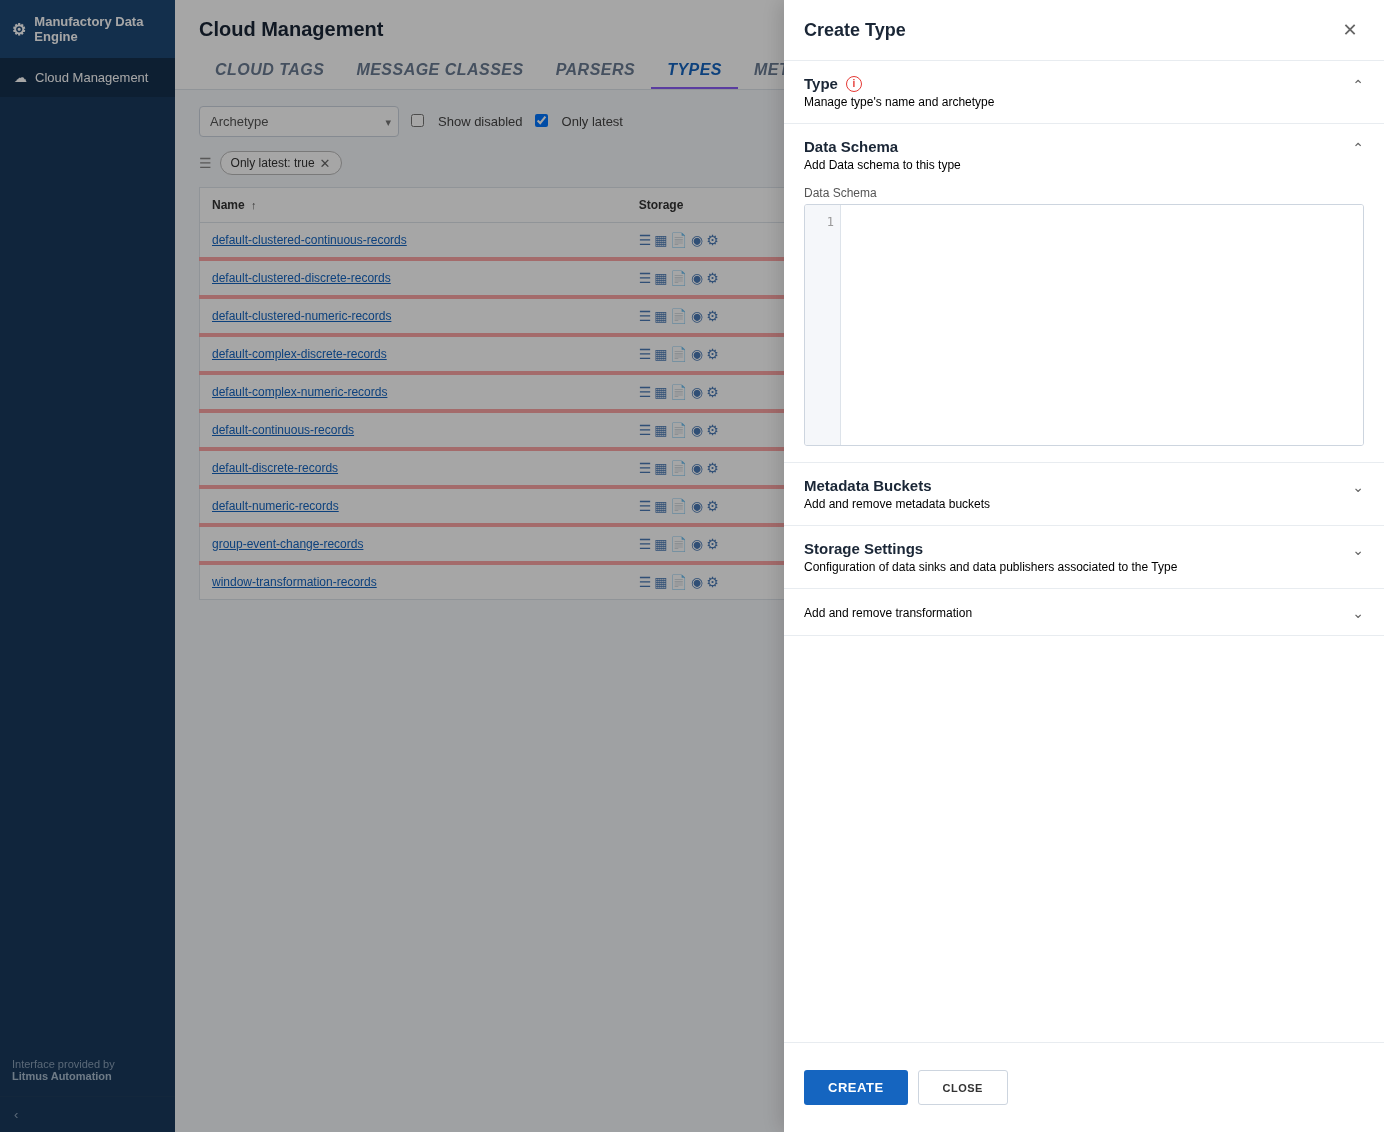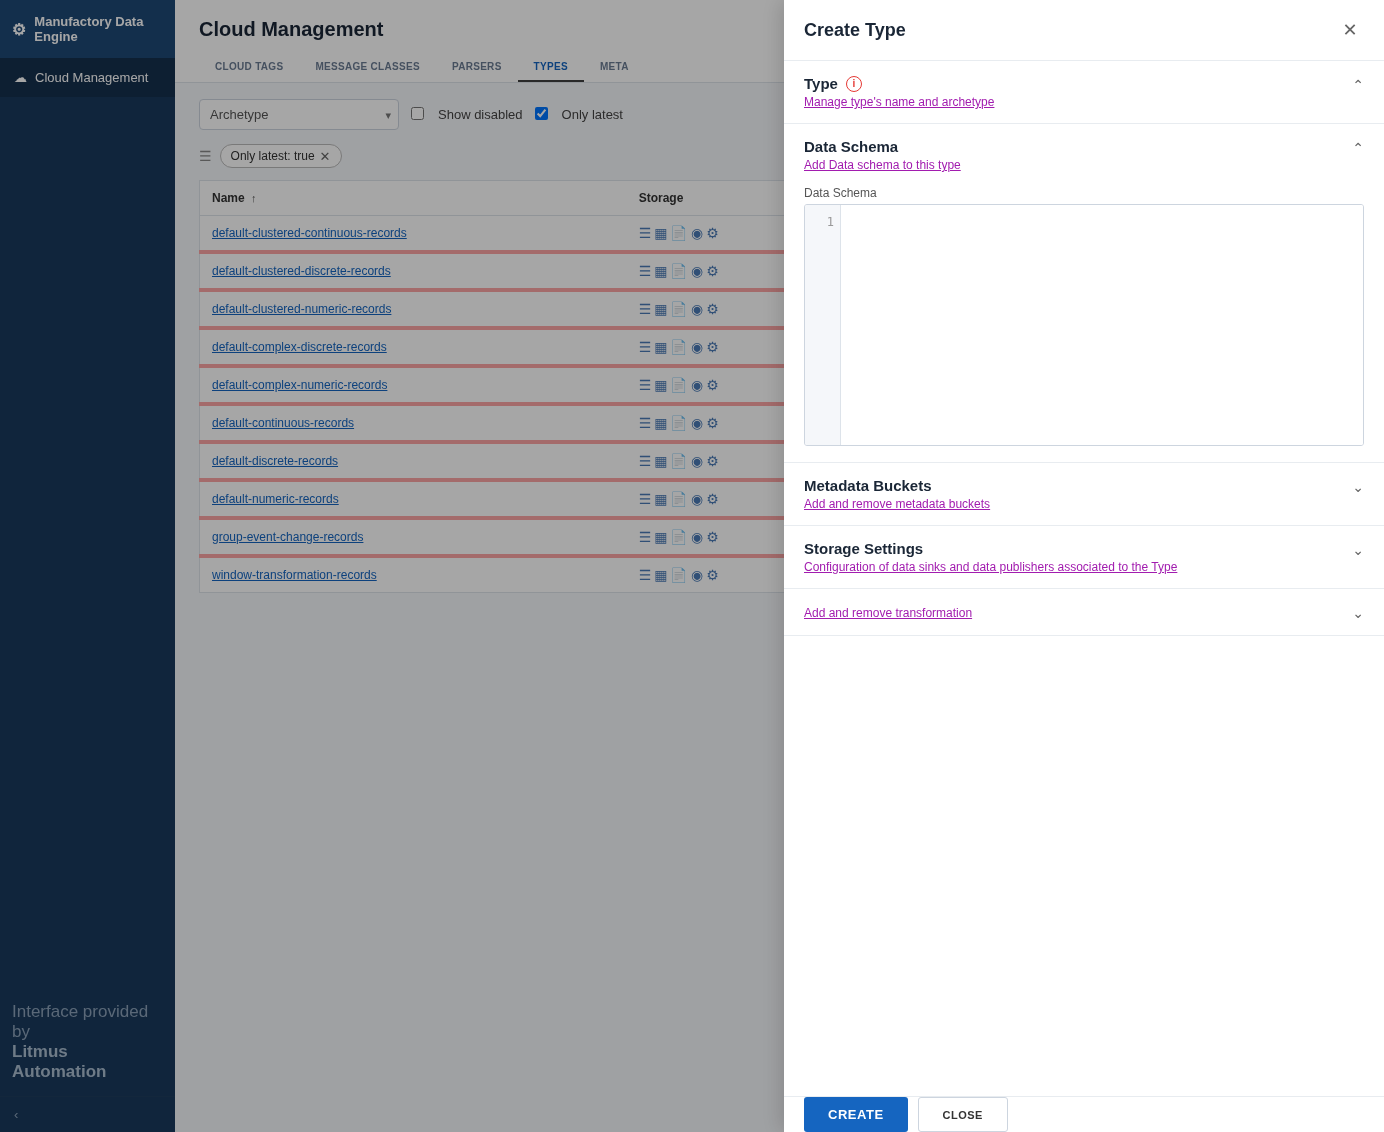--- a/index.html
+++ b/index.html
@@ -36,21 +36,21 @@
       color: #ccd9e8;
       font-size: 13px;
     }
     .sidebar-nav-item.active {
       background: #15304e;
       color: #fff;
     }
     .sidebar-footer {
       margin-top: auto;
       padding: 14px 12px;
-      font-size: 17px;
+      font-size: 11px;
       color: #8aa0b8;
     }
     .sidebar-footer strong { display: block; color: #aabdd0; }
 
     .sidebar-collapse-btn {
       padding: 10px 14px;
       display: flex;
       align-items: center;
       justify-content: flex-start;
       cursor: pointer;
@@ -76,31 +76,32 @@
       font-weight: 600;
       color: #1a2636;
       margin-bottom: 12px;
     }
     .tabs {
       display: flex;
       gap: 0;
     }
     .tab {
       padding: 8px 16px;
-      font-size: 10px;
+      font-size: 16px;
       font-weight: 600;
       color: #6b7c93;
       cursor: pointer;
       border-bottom: 2px solid transparent;
       letter-spacing: 0.03em;
       text-transform: uppercase;
+      font-style: italic;
     }
     .tab.active {
       color: #1565c0;
-      border-bottom: 2px solid #404040;
+      border-bottom: 2px solid #8b5cf6;
     }
 
     
     .table-area {
       flex: 1;
       padding: 16px 24px;
       overflow-y: auto;
       background: #f5f7fa;
     }
     .filter-bar {
@@ -277,23 +278,22 @@
     .accordion-title {
       font-size: 15px;
       font-weight: 600;
       color: #1a2636;
       display: flex;
       align-items: center;
       gap: 8px;
     }
     .accordion-subtitle {
       font-size: 12px;
-      color: #a21caf;
+      color: #000000;
       margin-top: 3px;
-      text-decoration: underline;
     }
     .accordion-chevron {
       color: #666;
       font-size: 14px;
       margin-top: 2px;
       cursor: pointer;
     }
     .accordion-body {
       padding: 0 20px 16px 20px;
     }
@@ -347,21 +347,21 @@
       font-size: 12px;
       font-family: monospace;
       color: #333;
       resize: none;
       min-height: 240px;
       line-height: 1.6;
     }
 
     
     .panel-footer {
-      padding: 0 20px;
+      padding: 27px 20px;
       display: flex;
       gap: 10px;
       border-top: 1px solid #e8ecf0;
       background: #fff;
     }
     .btn-create {
       background: #1565c0;
       color: #fff;
       border: none;
       padding: 10px 24px;

